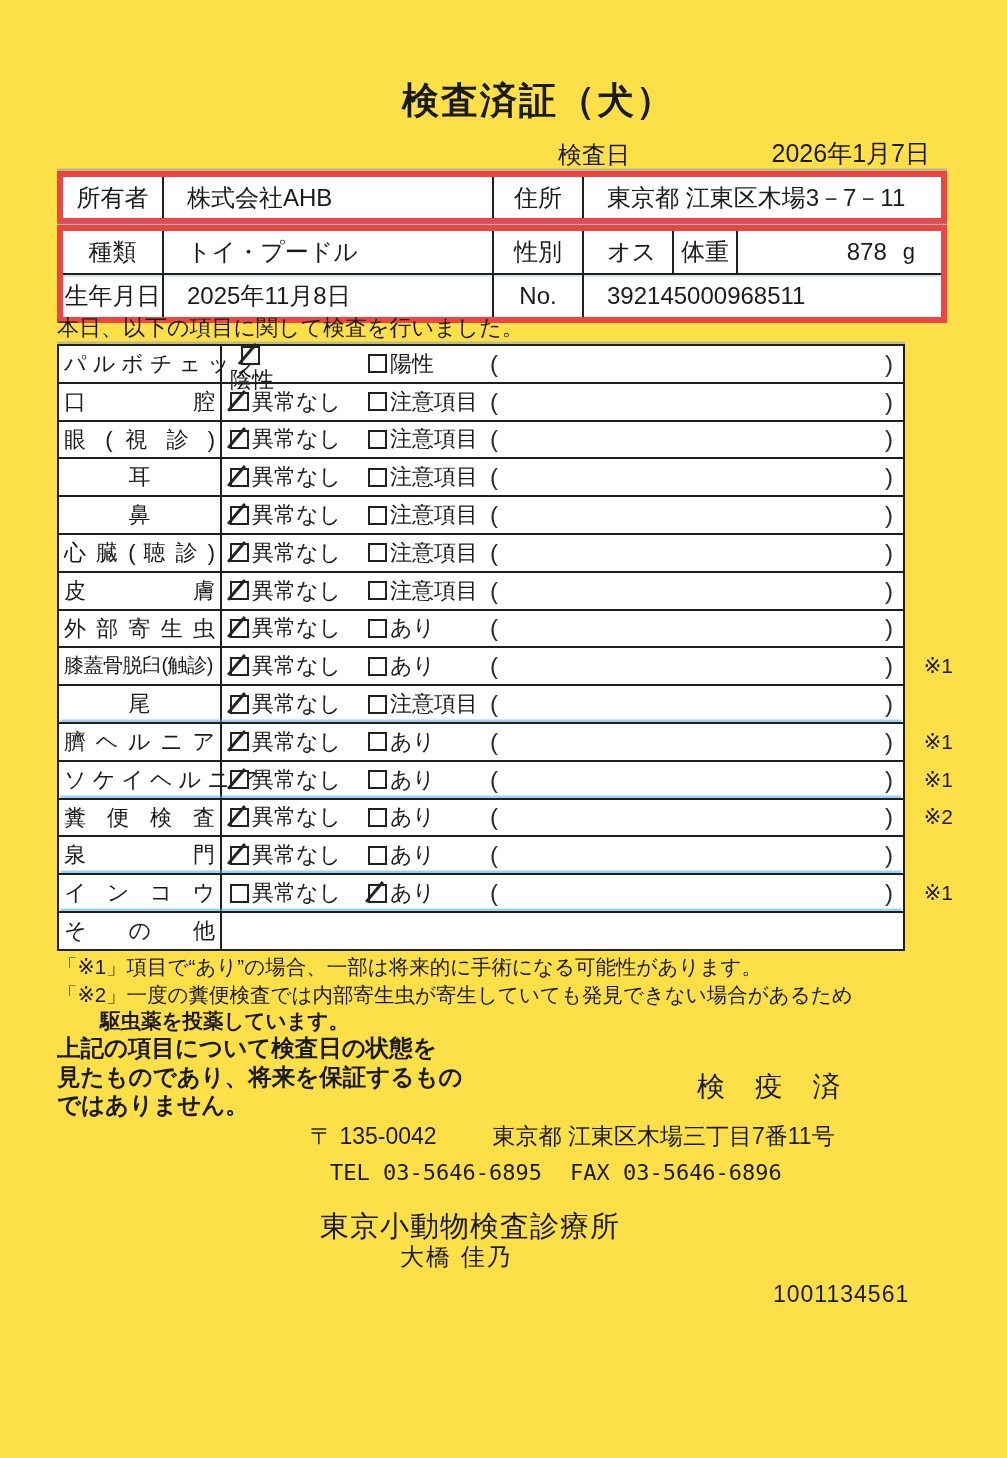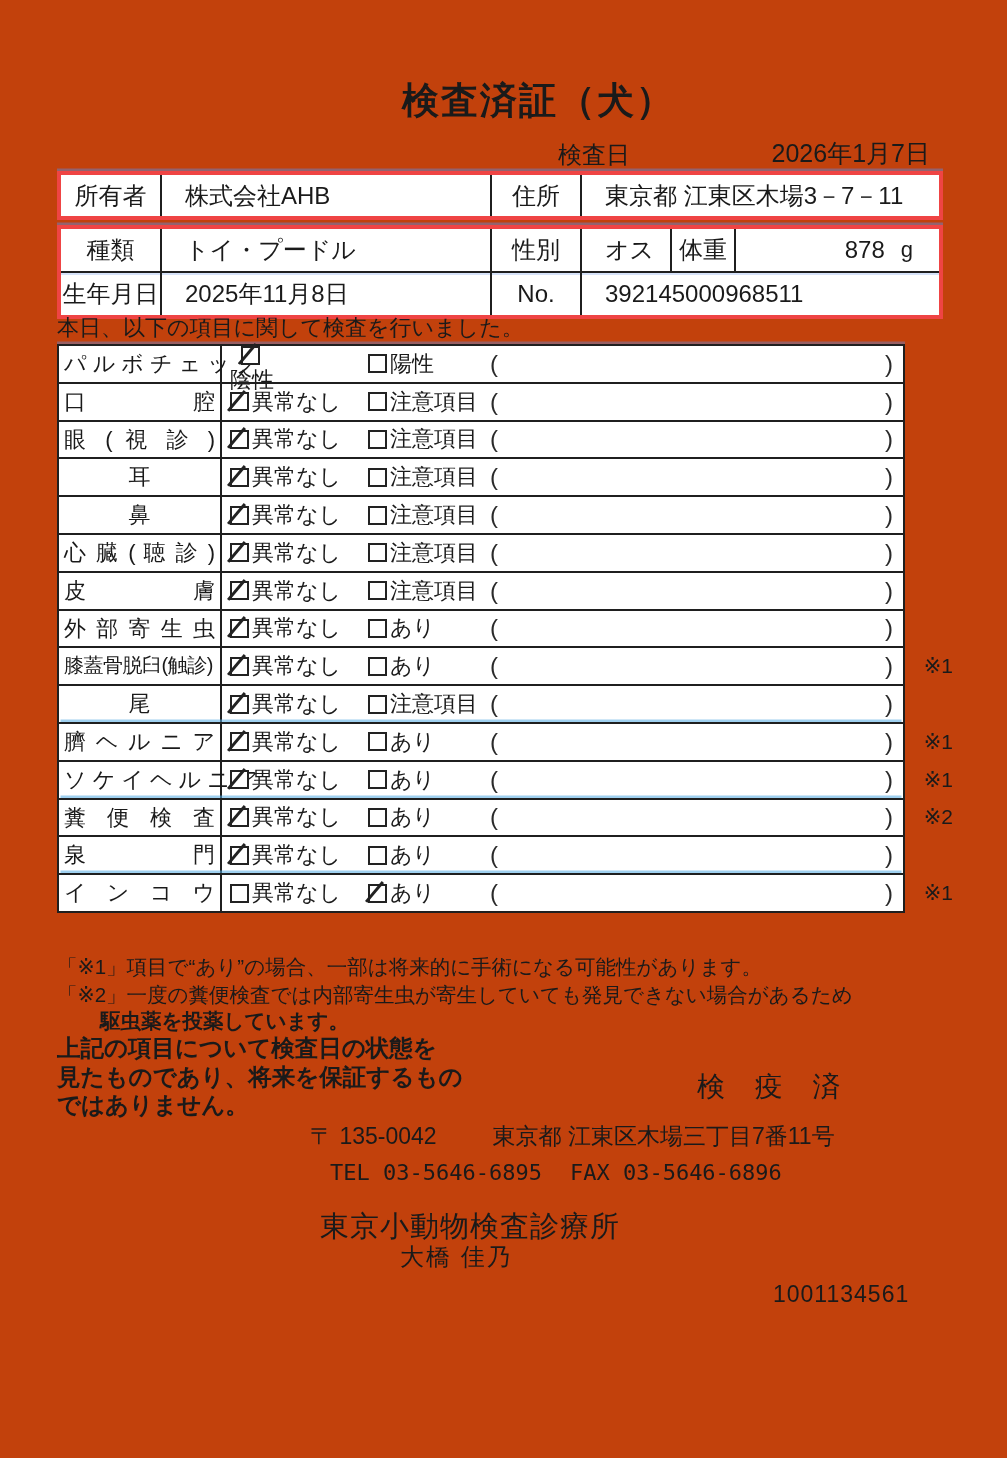--- a/index.html
+++ b/index.html
@@ -1,28 +1,28 @@
 <!DOCTYPE html>
 <html lang="ja"><head>
 <meta charset="utf-8">
 <style>
   html,body{margin:0;padding:0;background:#ffffff;}
   .page{
-    position:relative;width:1007px;height:1458px;background:#c2410c;
+    position:relative;width:1007px;height:1458px;background:#fde047;
     font-family:"Liberation Sans","DejaVu Sans",sans-serif;color:#1a1a1a;
     overflow:hidden;
   }
   
   .title{position:absolute;top:76px;left:0;width:100%;text-align:center;
     font-size:37px;font-weight:600;letter-spacing:2px;}
   .title span{margin-left:70px;}
   .insp-date-label{position:absolute;top:139px;left:558px;font-size:24px;}
   .insp-date-value{position:absolute;top:137px;right:77px;font-size:25px;}
   
-  .tbl{position:absolute;left:57px;border:4px solid #ef4444;background:#fff;
+  .tbl{position:absolute;left:57px;border:6px solid #ef4444;background:#fff;
     box-shadow:0 -2.5px 0 rgba(90,140,230,.45);}
   .tbl .trow{display:grid;}
   .tbl .c{border-right:2px solid #1f1f1f;display:flex;align-items:center;
     font-size:24px;white-space:nowrap;overflow:visible;}
   .tbl .c:last-child{border-right:none;border-radius:12px;}
   .tbl .lab{justify-content:center;}
   .tbl .val{padding-left:23px;}
   .owner-tbl{top:171px;width:878px;}
   .owner-tbl .trow{grid-template-columns:101px 330px 90px 1fr;height:41px;}
   .info-tbl{top:225px;width:878px;}
@@ -341,20 +341,24 @@
           </span>
           <span class="opt" style="left: 146px;">
             <span class="cb checked"></span>
             <span>あり</span>
           </span>
           <span class="paren open">(</span>
           <span class="paren close">)</span>
         </div>
         <span class="enote">※1</span>
       </div>
+      <div class="erow">
+        <div class="elab">そ の 他</div>
+        <div class="eval"></div>
+      </div>
     </div>
 
   <div class="fn fn1">「※1」項目で“あり”の場合、一部は将来的に手術になる可能性があります。</div>
   <div class="fn fn2a">「※2」一度の糞便検査では内部寄生虫が寄生していても発見できない場合があるため</div>
   <div class="fn fn2b">駆虫薬を投薬しています。</div>
 
   <div class="disclaimer">
     <div>上記の項目について検査日の状態を</div>
     <div>見たものであり、将来を保証するもの</div>
     <div>ではありません。</div>

